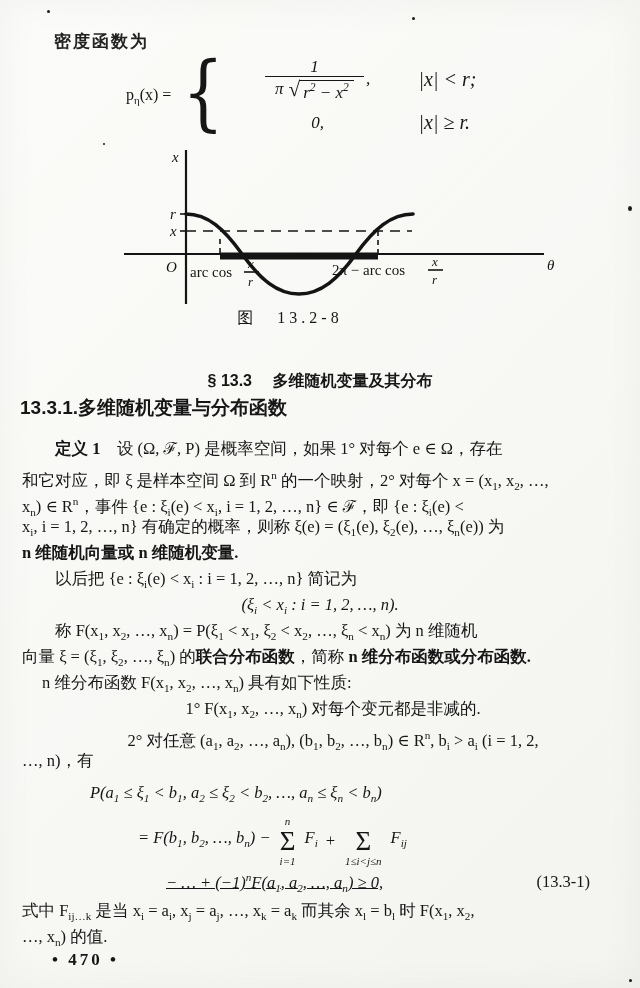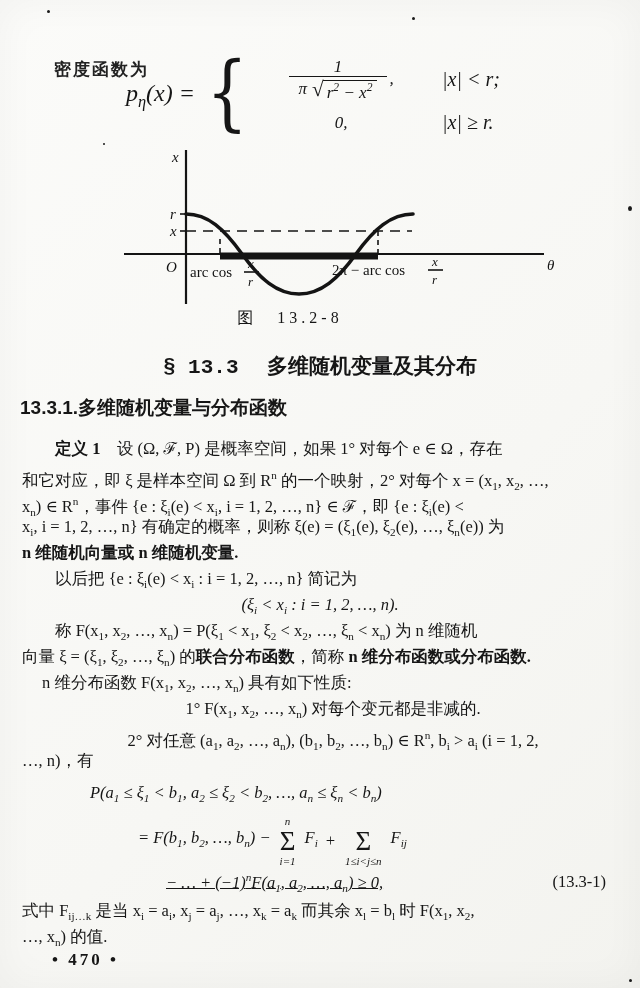--- a/index.html
+++ b/index.html
@@ -7,24 +7,24 @@
   #page{
     position:relative;width:640px;height:988px;margin:0 auto;
     background:linear-gradient(135deg,#fbfbf9 0%,#f7f7f4 60%,#f3f3ef 100%);
     color:#161616;overflow:hidden;
     font-family:"Liberation Serif","DejaVu Serif",serif;
     box-shadow:inset 0 0 40px rgba(0,0,0,0.04);
   }
   .speck{position:absolute;background:#1a1a1a;border-radius:50%;}
   
   .runhead{position:absolute;left:54px;top:30px;font-size:17px;font-weight:bold;
-    letter-spacing:2px;color:#222;filter:blur(.4px);margin-top:28px;}
+    letter-spacing:2px;color:#222;filter:blur(.4px);}
   
   .densewrap{position:absolute;left:126px;top:54px;display:flex;align-items:center;}
-  .dlhs{font-size:24px;font-style:italic;margin-right:4px;}
+  .dlhs{font-size:16px;margin-right:4px;}
   .brace{font-size:82px;font-weight:300;line-height:.95;margin:0 4px 6px 2px;
     font-family:"DejaVu Serif",serif;transform:scaleX(.8);}
   .cases{display:flex;flex-direction:column;gap:10px;}
   .crow{display:flex;align-items:center;}
   .cval{min-width:168px;display:flex;justify-content:center;align-items:center;
     font-size:17px;font-style:italic;}
   .ccond{margin-left:17px;min-width:104px;font-size:20px;font-style:italic;}
   .frac{display:inline-flex;flex-direction:column;align-items:center;margin-right:2px;}
   .frac .num{padding:0 4px;line-height:1.05;}
   .frac .den{border-top:1.6px solid #161616;padding:3px 10px 0 10px;display:flex;align-items:flex-start;line-height:1.05;}
@@ -40,38 +40,38 @@
   .dash{stroke-width:1.6;stroke-dasharray:10 7;}
   .dash2{stroke-width:1.6;stroke-dasharray:5 4;}
   .bar{stroke-width:7;}
   .tick{stroke-width:1.6;}
   #fig text{fill:#141414;font-size:15px;font-family:"Liberation Serif","DejaVu Serif",serif;}
   #fig .it{font-style:italic;}
   #fig .sm{font-size:13px;}
   .figcap{position:absolute;left:150px;top:308px;width:280px;text-align:center;
     font-size:16px;letter-spacing:4px;}
   
-  .sechead{position:absolute;left:0;top:352px;width:640px;text-align:center;
-    font-family:Liberation Mono, monospace;font-weight:bold;font-size:21px;}
+  .sechead{position:absolute;left:0;top:371px;width:640px;text-align:center;
+    font-family:Liberation Sans, sans-serif;font-weight:bold;font-size:16px;}
   .sechead .num{margin-right:16px;}
   .subhead{position:absolute;left:20px;top:395px;
     font-family:"Liberation Sans","DejaVu Sans",sans-serif;font-weight:bold;font-size:19px;}
   
   #body{position:absolute;left:22px;top:436px;width:596px;font-size:16.5px;line-height:26px;}
   .bl{height:26px;white-space:nowrap;}
   .ctr{text-align:center;font-style:italic;}
   .b{font-weight:bold;}
   .i33{padding-left:33px;}
   .i20{padding-left:20px;}
   .i26{padding-left:26px;text-align:center;}
   .disp{font-style:italic;white-space:nowrap;}
   .eq1{margin:6px 0 8px 68px;height:28px;}
   .eq2{margin-left:116px;height:50px;display:flex;align-items:center;gap:7px;}
   .eq3{margin-left:144px;height:32px;position:relative;display:flex;align-items:center;text-decoration:underline;}
-  .eqnum{position:absolute;right:12px;font-style:normal;}
+  .eqnum{position:absolute;right:28px;font-style:normal;}
   .bigsum{display:inline-flex;flex-direction:column;align-items:center;line-height:1;margin:0 2px;}
   .bigsum .sigma{font-size:27px;font-style:normal;line-height:1;}
   .bigsum .lim{font-size:11px;height:13px;line-height:13px;font-style:italic;}
   
   .pagenum{position:absolute;left:52px;top:950px;font-weight:bold;font-size:17px;letter-spacing:3px;}
 </style>
 </head>
 <body>
 
 <div id="page">

